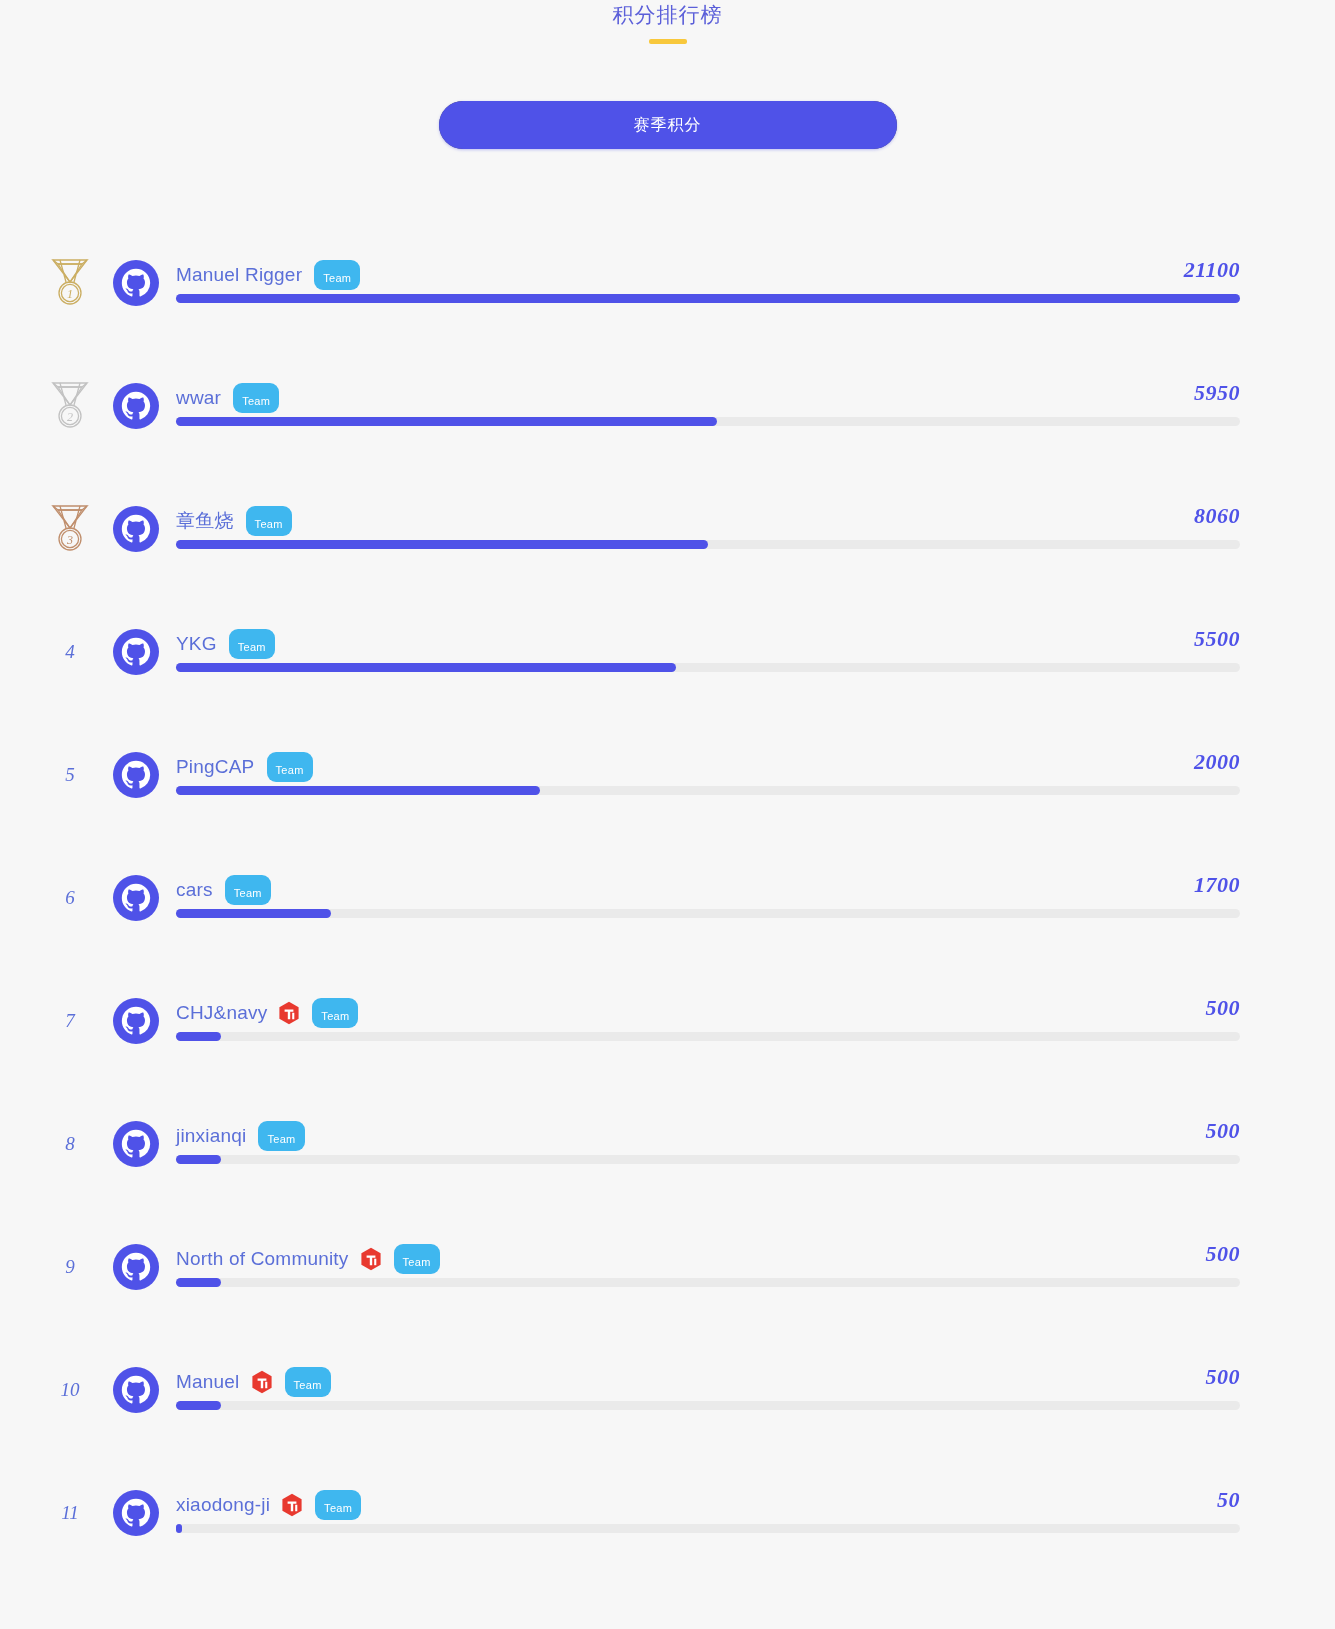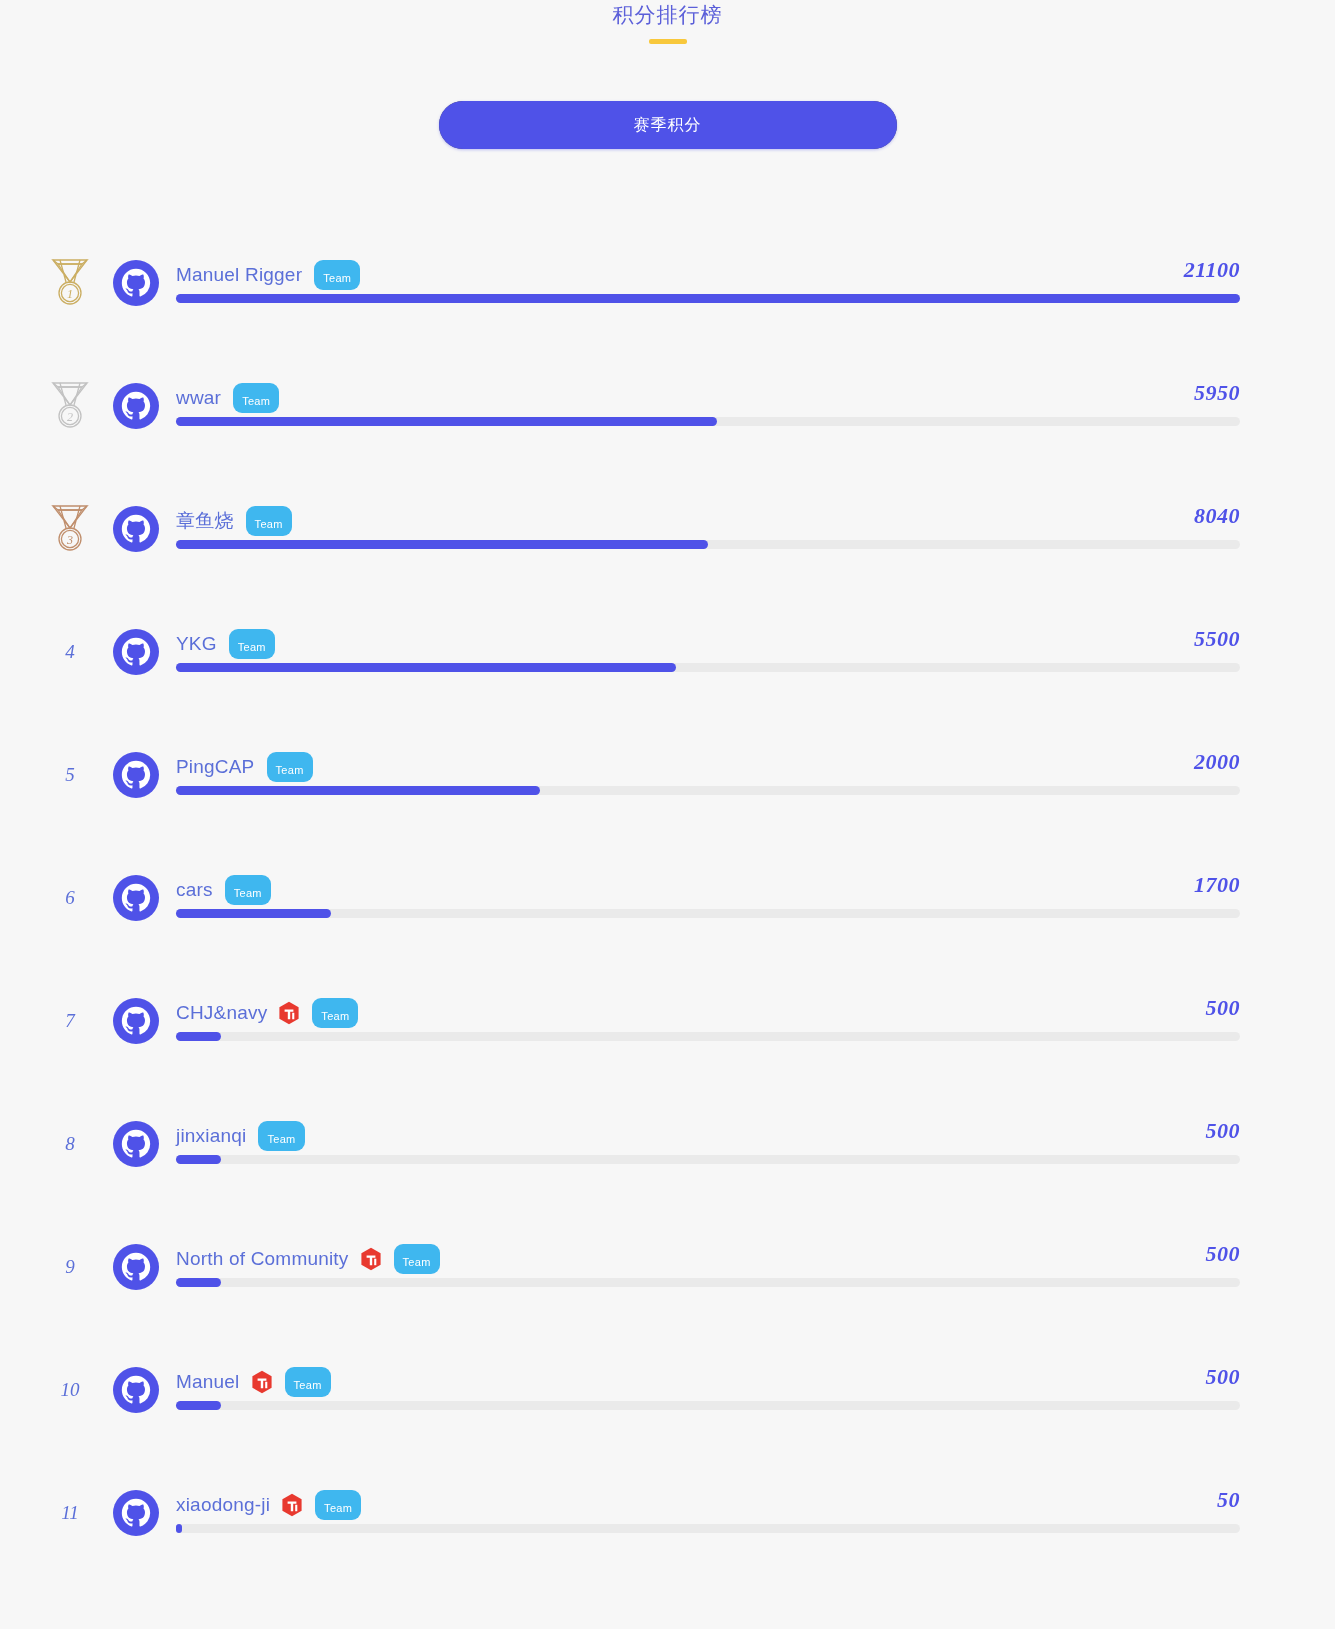--- a/index.html
+++ b/index.html
@@ -232,21 +232,21 @@
           <svg viewBox="0 0 24 24" aria-hidden="true">
             <circle cx="12" cy="12" r="12" fill="#4f52e8"></circle>
             <path fill="#ffffff" d="M12 4.6c-4.1 0-7.4 3.3-7.4 7.4 0 3.27 2.12 6.04 5.06 7.02.37.07.5-.16.5-.36v-1.26c-2.06.45-2.5-.99-2.5-.99-.34-.86-.82-1.09-.82-1.09-.67-.46.05-.45.05-.45.74.05 1.13.76 1.13.76.66 1.13 1.73.8 2.15.61.07-.48.26-.8.47-.99-1.64-.19-3.37-.82-3.37-3.66 0-.81.29-1.47.76-1.99-.08-.19-.33-.94.07-1.96 0 0 .62-.2 2.03.76a7.1 7.1 0 0 1 1.85-.25c.63 0 1.26.09 1.85.25 1.41-.96 2.03-.76 2.03-.76.4 1.02.15 1.77.07 1.96.47.52.76 1.18.76 1.99 0 2.85-1.74 3.47-3.39 3.65.27.23.51.69.51 1.39v2.06c0 .2.13.44.51.36A7.41 7.41 0 0 0 19.4 12c0-4.1-3.3-7.4-7.4-7.4z"></path>
           </svg>
         </div>
         <div class="body">
           <div class="name-line">
             <span class="uname">章鱼烧</span>
             <span class="team-badge">Team</span>
             <div class="score-slot">
-              <span class="score">8040</span>
+              <span class="score">8060</span>
             </div>
           </div>
           <div class="bar-track">
             <div class="bar-fill" style="width: 50%;"></div>
           </div>
         </div>
       </div>
       <div class="row">
         <div class="rank">
           <span class="rank-num">4</span>

